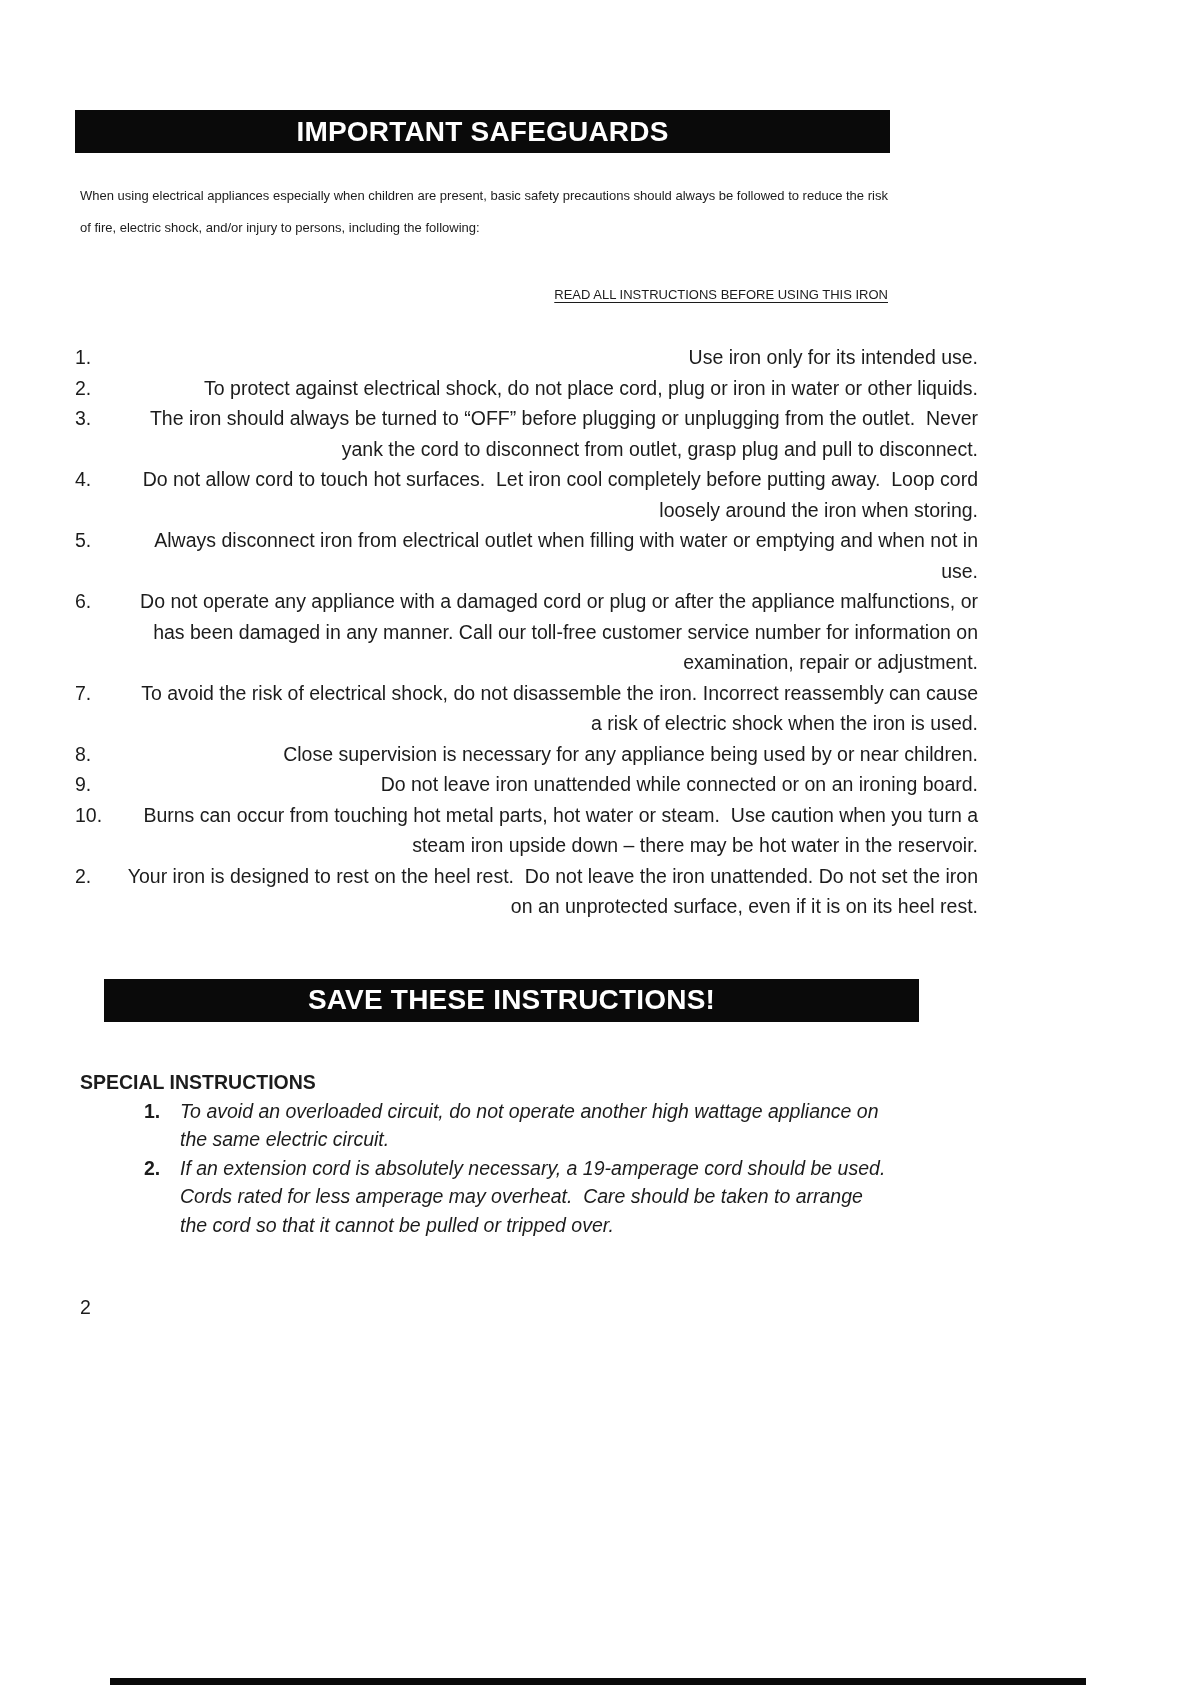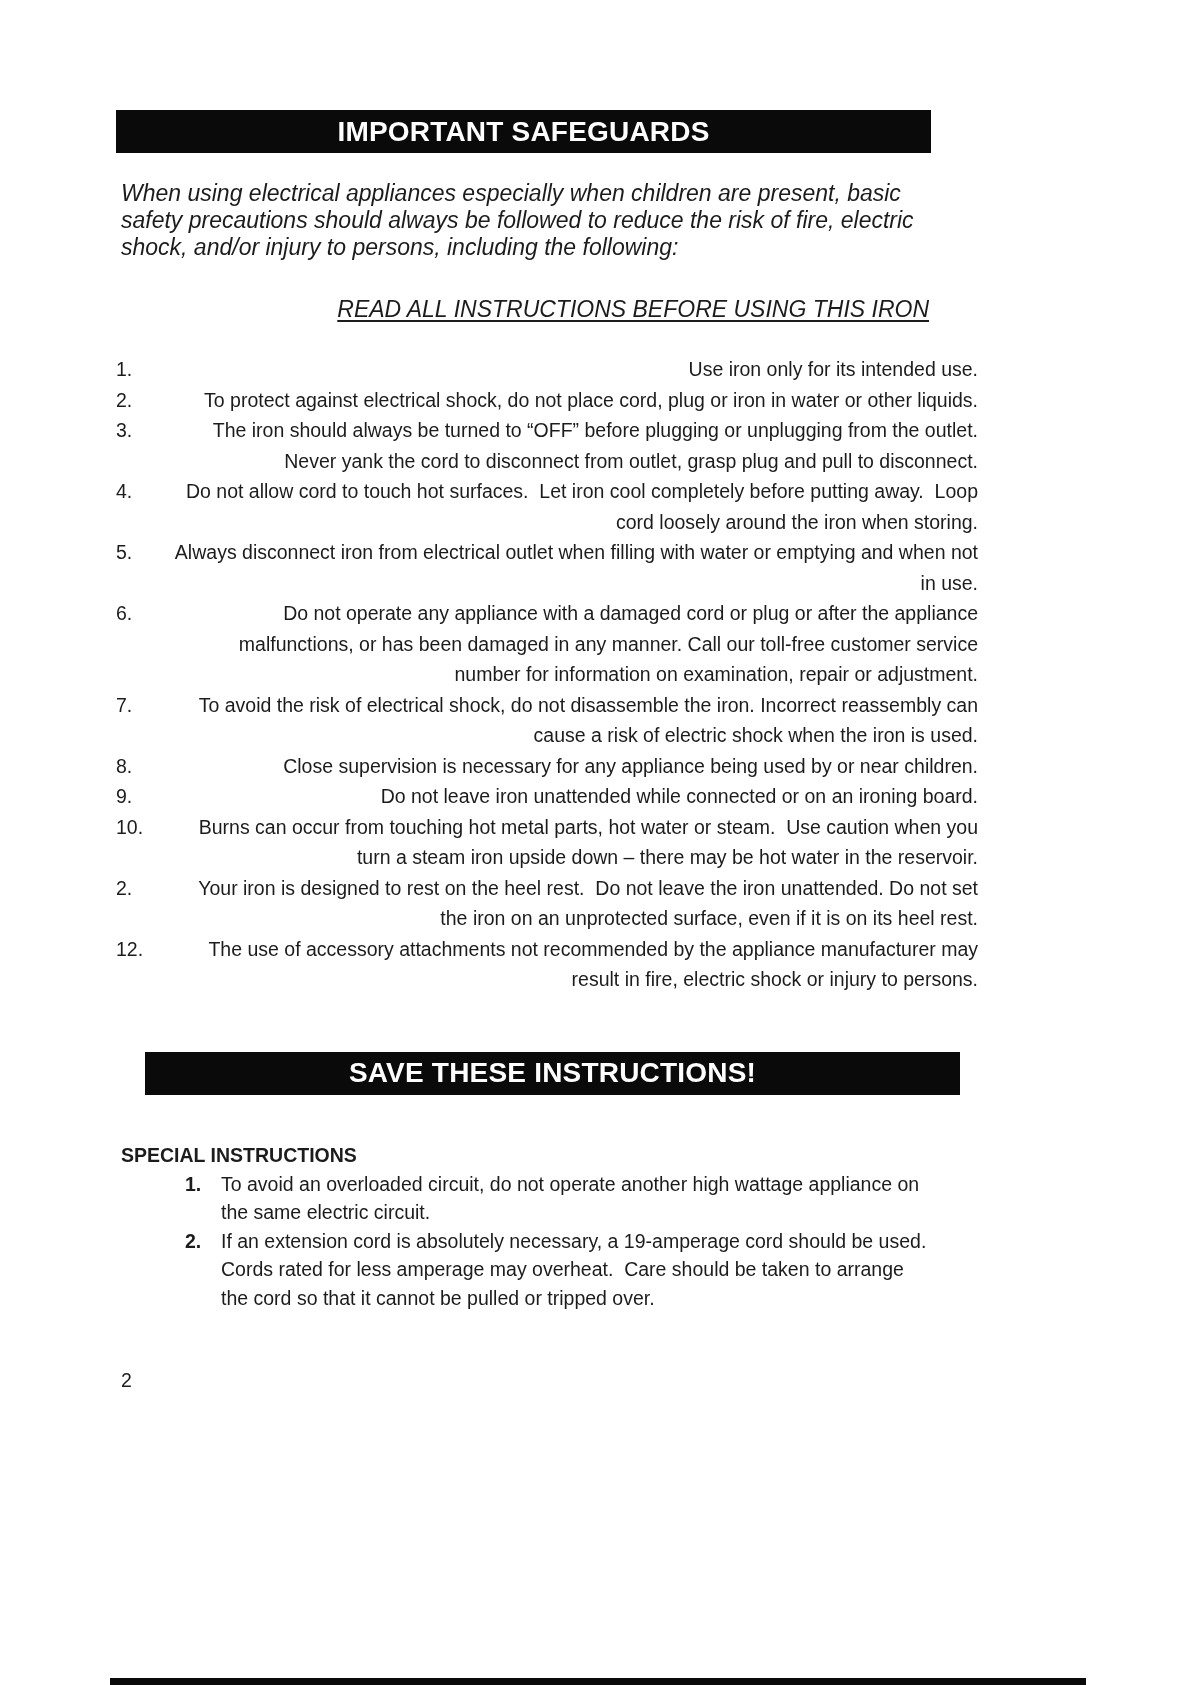--- a/index.html
+++ b/index.html
@@ -7,43 +7,42 @@
   body {
     width: 1192px;
     height: 1685px;
     position: relative;
     font-family: "Liberation Sans", "DejaVu Sans", sans-serif;
     color: #1c1c1c;
     overflow: hidden;
   }
   .page {
     padding-top: 110px;
-    padding-left: 116px;
+    padding-left: 75px;
     width: 978px;
   }
   .banner {
     width: 815px;
     height: 43px;
     background: #0a0a0a;
     color: #ffffff;
     display: flex;
     align-items: center;
     justify-content: center;
     font-size: 28px;
     font-weight: bold;
     letter-spacing: 0.2px;
   }
   .textblock {
     width: 815px;
     padding-left: 5px;
     padding-right: 2px;
-    font-size: 23px;
-    line-height: 27px;
+    font-size: 13px;
+    line-height: 32px;
     white-space: pre-wrap;
-    font-style: italic;
   }
   .intro { margin-top: 27px; }
   .read-all {
     margin-top: 35px;
     text-align: right;
     text-decoration: underline;
     text-underline-offset: 3px;
   }
   .safeguards-list {
     margin-top: 31px;
@@ -82,20 +81,21 @@
     line-height: 28.5px;
   }
   .special-list .num {
     width: 36px;
     flex: 0 0 36px;
     font-weight: bold;
   }
   .special-list .txt {
     flex: 1;
     white-space: pre-wrap;
+    font-style: italic;
   }
   .page-number {
     margin-top: 57px;
     padding-left: 5px;
     font-size: 19.5px;
   }
   .bottom-bar {
     position: absolute;
     left: 110px;
     bottom: 0;
@@ -155,24 +155,20 @@
       <span class="txt">Do not leave iron unattended while connected or on an ironing board.</span>
     </li>
     <li class="item">
       <span class="num">10.</span>
       <span class="txt">Burns can occur from touching hot metal parts, hot water or steam.  Use caution when you turn a steam iron upside down – there may be hot water in the reservoir.</span>
     </li>
     <li class="item">
       <span class="num">2.</span>
       <span class="txt">Your iron is designed to rest on the heel rest.  Do not leave the iron unattended. Do not set the iron on an unprotected surface, even if it is on its heel rest.</span>
     </li>
-    <li class="item">
-      <span class="num">12.</span>
-      <span class="txt">The use of accessory attachments not recommended by the appliance manufacturer may result in fire, electric shock or injury to persons.</span>
-    </li>
   </ol>
 
   <div class="banner banner-save">
     <span>SAVE THESE INSTRUCTIONS!</span>
   </div>
 
   <h2 class="special-heading">SPECIAL INSTRUCTIONS</h2>
 
   <ol class="special-list">
     <li class="item">

